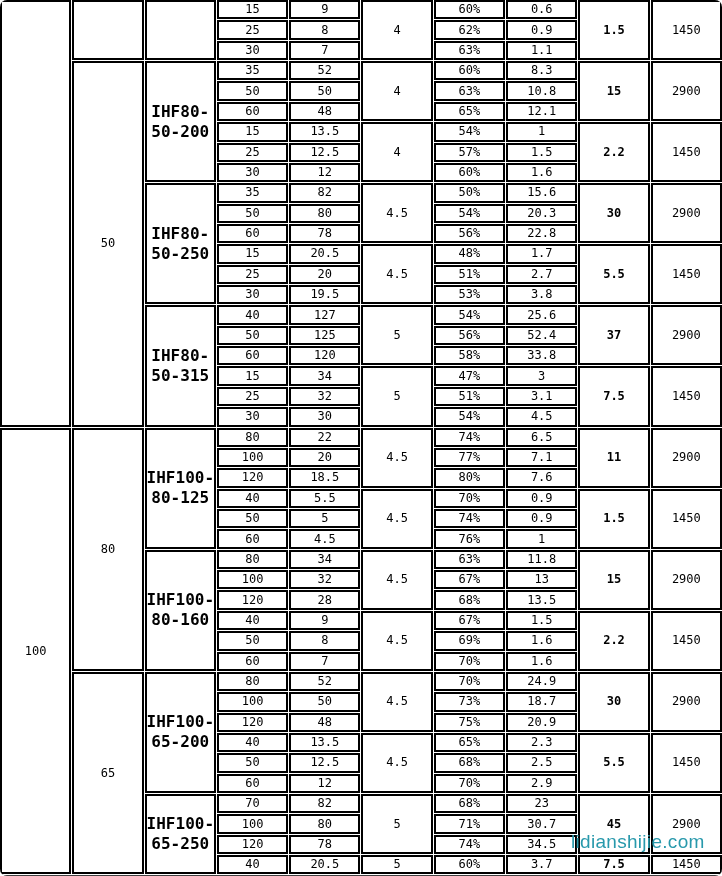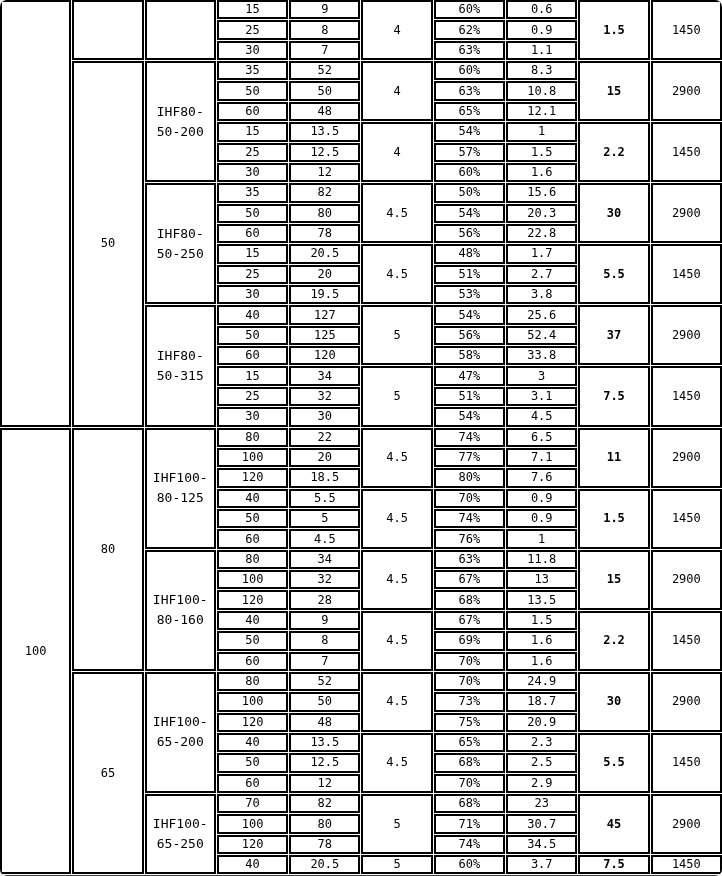--- a/index.html
+++ b/index.html
@@ -28,21 +28,22 @@
     text-align: center;
     vertical-align: middle;
     color: #000000;
     font-family: "DejaVu Sans Mono", "Liberation Mono", monospace;
     font-size: 12px;
     line-height: 15px;
   }
   table.spec td.model {
     white-space: pre-line;
     line-height: 20px;
-    font-size: 13px;
+    font-size: 16px;
+    font-weight: bold;
   }
   table.spec td.motor {
     font-weight: bold;
   }
   .watermark {
     position: absolute;
     left: 571px;
     top: 831px;
     width: 150px;
     font-family: "Liberation Sans", sans-serif;
@@ -388,13 +389,14 @@
           <td>40</td>
           <td>20.5</td>
           <td rowspan="1">5</td>
           <td>60%</td>
           <td>3.7</td>
           <td rowspan="1" class="motor">7.5</td>
           <td rowspan="1">1450</td>
         </tr>
       </tbody>
   </table>
+  <div class="watermark" style="color: rgb(40, 153, 172);">lidianshijie.com</div>
 </div>
 
 </body></html>

